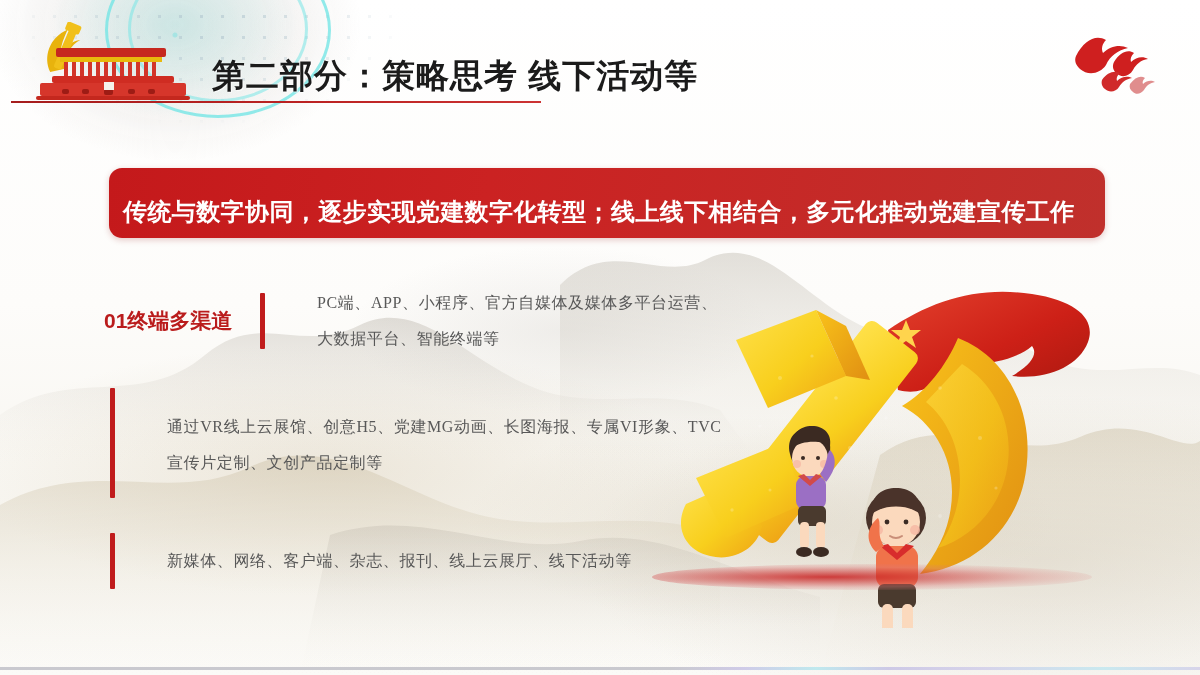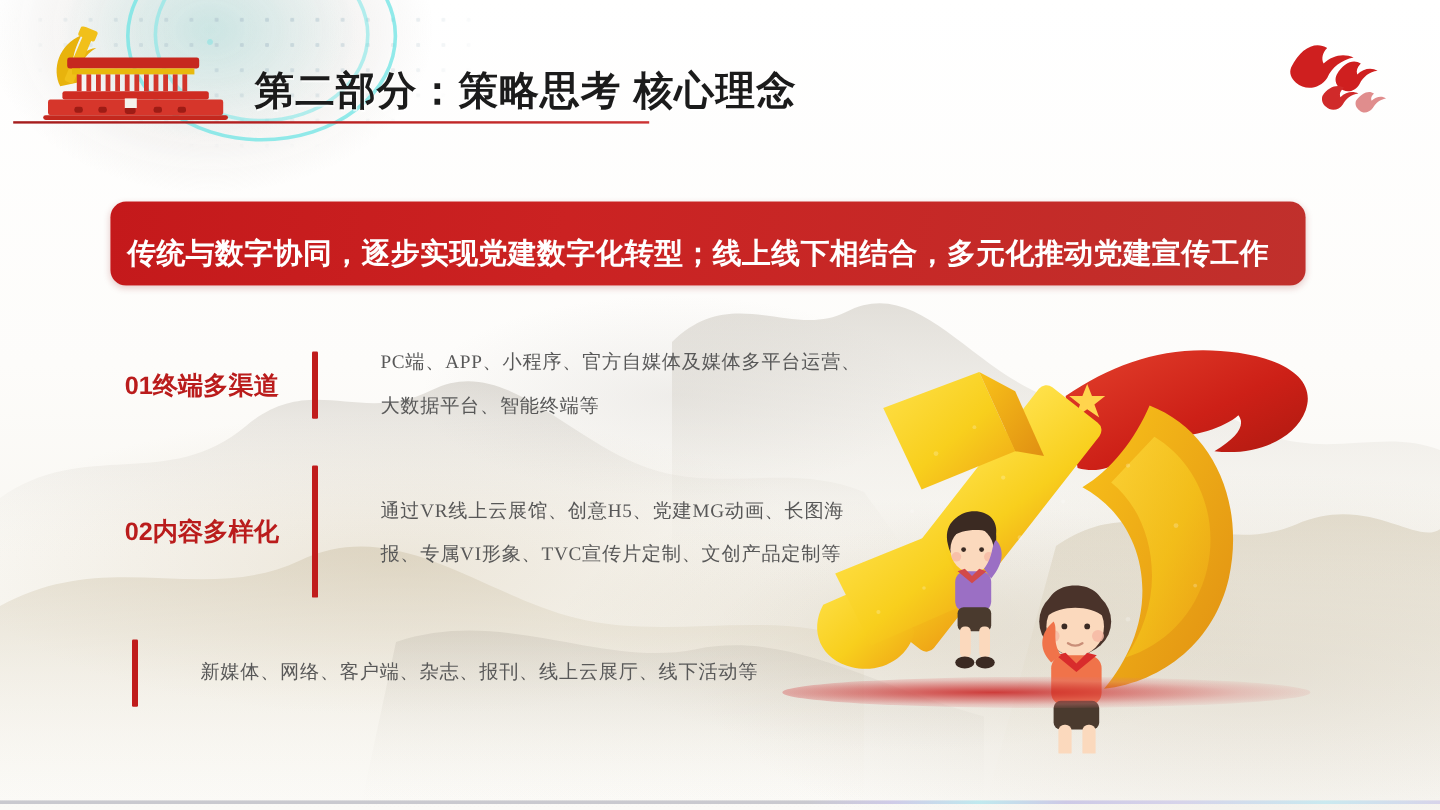--- a/index.html
+++ b/index.html
@@ -63,21 +63,21 @@
   }
   .header-title .sub{font-weight:700;}
   .header-rule{
     position:absolute;left:11px;top:101px;width:530px;height:2px;
     background:linear-gradient(90deg,#a51d1d 0%,#bb2222 55%,#c33 100%);
   }
   .doves{position:absolute;right:22px;top:22px;width:120px;height:86px;}
 
   
   .banner{
-    position:absolute;left:92px;top:168px;width:996px;height:70px;
+    position:absolute;left:109px;top:168px;width:996px;height:70px;
     border-radius:13px;
     background:linear-gradient(100deg,#c4191b 0%,#cb2222 38%,#c0302c 100%);
     box-shadow:0 2px 6px rgba(140,20,20,.22);
     overflow:visible;
   }
   .banner-text{
     position:absolute;left:14px;top:22px;width:980px;
     color:#ffffff;font-size:24px;font-weight:700;line-height:44px;
     font-family:"Liberation Serif","DejaVu Serif",serif;
     letter-spacing:.4px;white-space:normal;
@@ -198,21 +198,21 @@
           <rect x="74" y="49" width="9" height="6" rx="2"></rect>
             <rect x="98" y="49" width="7" height="5" rx="2"></rect>
           <rect x="118" y="49" width="7" height="5" rx="2"></rect>
         </g>
         <rect x="74" y="42" width="10" height="8" fill="#f4f2ec"></rect>
         <rect x="6" y="56" width="154" height="4" rx="2" fill="#c4281e"></rect>
       </svg>
     </div>
 
     <div class="header-title">
-      <span>第二部分：策略思考</span><span class="sub"> 核心理念</span>
+      <span>第二部分：策略思考</span><span class="sub"> 线下活动等</span>
     </div>
     <div class="header-rule"></div>
 
     <div class="doves">
       <svg width="120" height="86" viewBox="0 0 120 86" xmlns="http://www.w3.org/2000/svg">
         <path d="M18 34 C26 18 38 12 48 18 C44 22 43 27 45 31 C52 24 62 22 70 26 C60 28 52 34 48 43 C42 52 30 54 22 47 C18 43 16 39 18 34 Z" fill="#cf1f1f"></path>
         <path d="M56 40 C62 30 70 27 76 31 C73 34 72 37 73 40 C78 35 85 34 90 37 C83 38 78 42 75 48 C71 55 63 56 58 51 C55 48 54 44 56 40 Z" fill="#cf1f1f"></path>
         <path d="M44 58 C49 50 57 48 62 51 C59 54 58 56 59 59 C64 54 70 54 74 56 C68 57 64 60 61 65 C58 70 51 71 47 67 C44 65 43 61 44 58 Z" fill="#d02a2a"></path>
         <path d="M72 62 C77 55 83 53 87 56 C85 58 84 60 85 62 C89 58 94 58 97 60 C92 61 89 63 86 68 C83 72 78 73 75 70 C72 68 71 65 72 62 Z" fill="#e08d8d"></path>
       </svg>
@@ -225,21 +225,20 @@
 
   <div class="list">
 
     <div class="row r1">
       <div class="row-label">01终端多渠道</div>
       <div class="row-bar"></div>
       <div class="row-body">PC端、APP、小程序、官方自媒体及媒体多平台运营、大数据平台、智能终端等</div>
     </div>
 
     <div class="row r2">
-      <div class="row-label">02内容多样化</div>
       <div class="row-bar"></div>
       <div class="row-body">通过VR线上云展馆、创意H5、党建MG动画、长图海报、专属VI形象、TVC宣传片定制、文创产品定制等</div>
     </div>
 
     <div class="row r3">
       <div class="row-bar"></div>
       <div class="row-body">新媒体、网络、客户端、杂志、报刊、线上云展厅、线下活动等</div>
     </div>
 
   </div>

